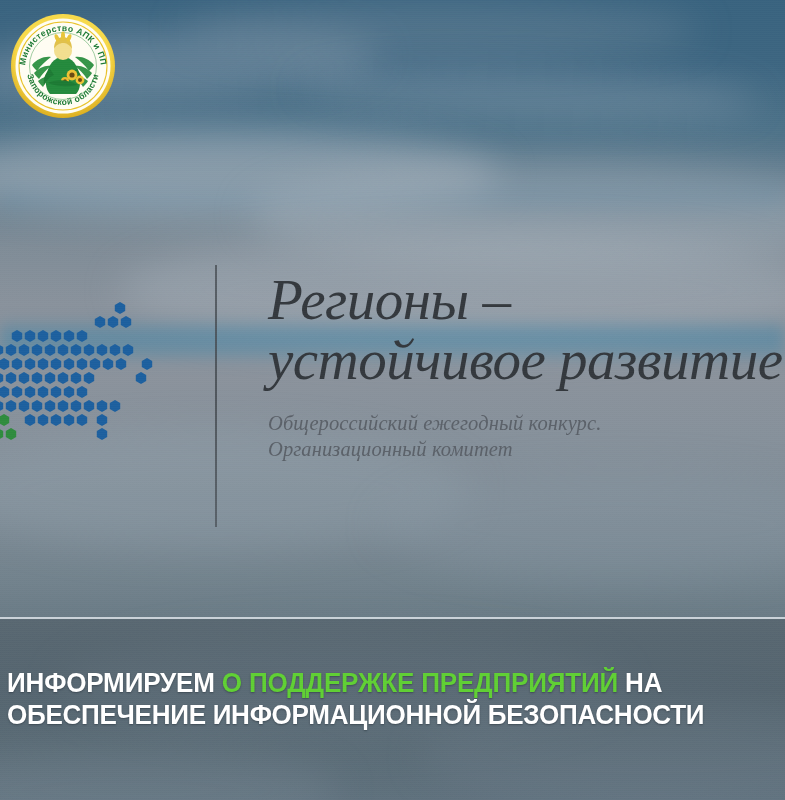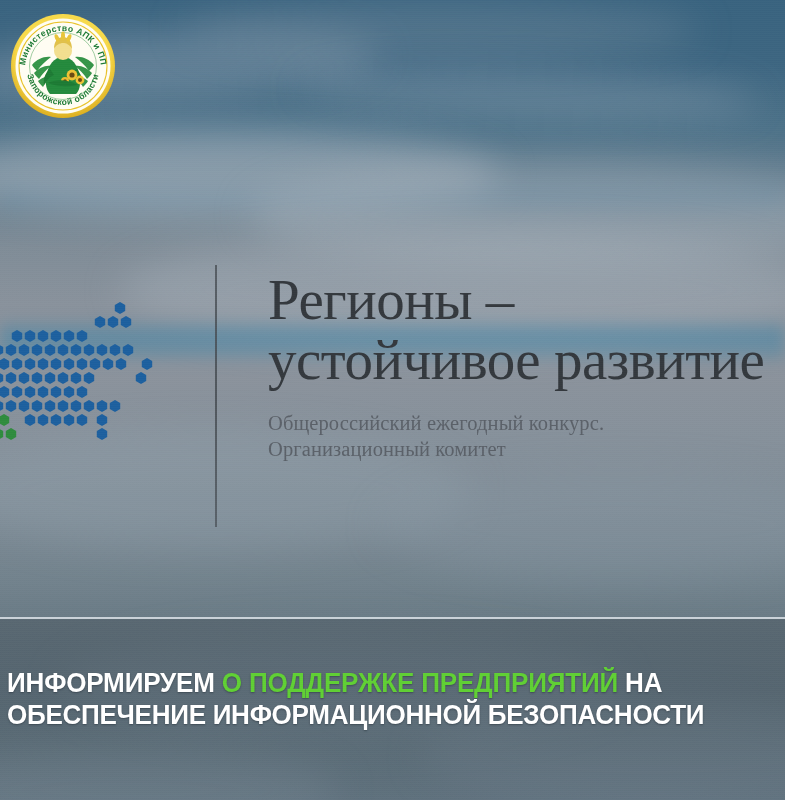--- a/index.html
+++ b/index.html
@@ -144,20 +144,21 @@
   }
   .emblem svg { display: block; width: 106px; height: 106px; }
 
   
   .logo-lockup {
     position: absolute;
     left: 0;
     top: 262px;
     width: 701px;
     height: 268px;
+    font-style: italic;
   }
 
   .map-dots {
     position: absolute;
     left: -58px;
     top: 38px;
     width: 230px;
     height: 190px;
   }
   .map-dots svg { display: block; }

